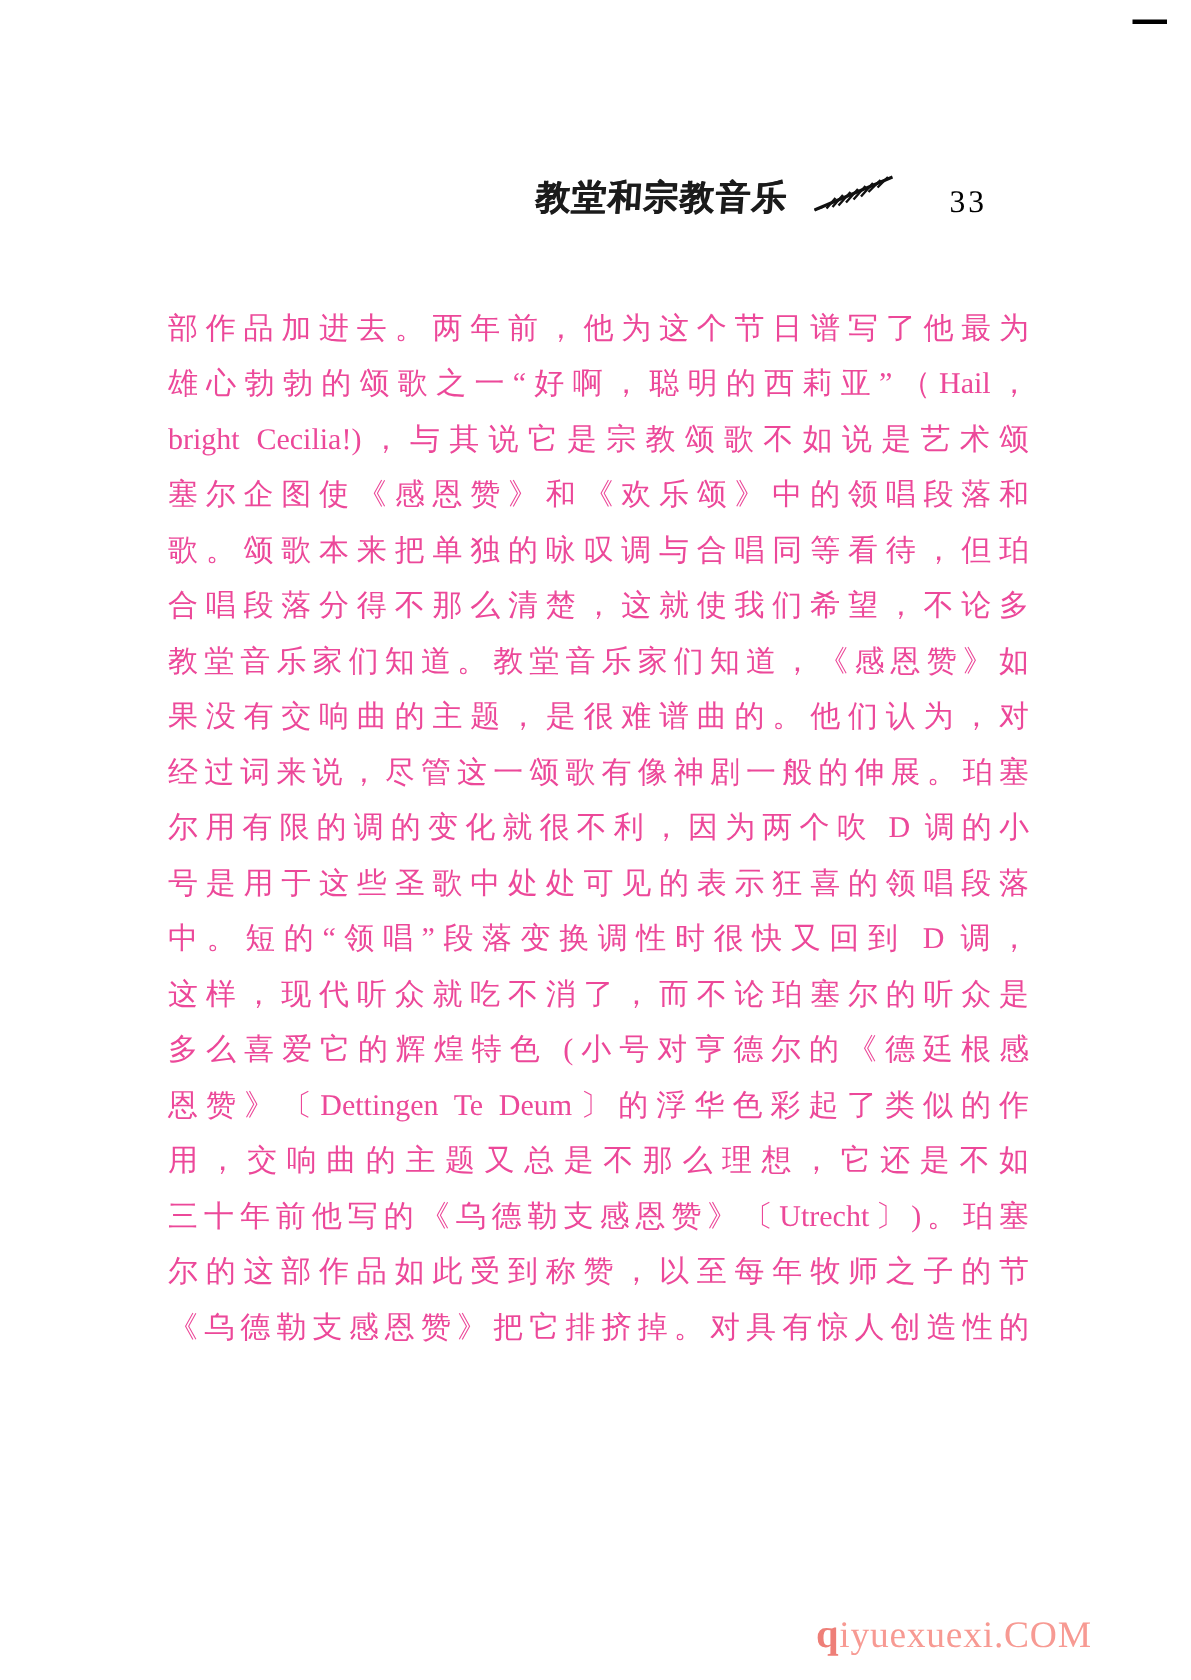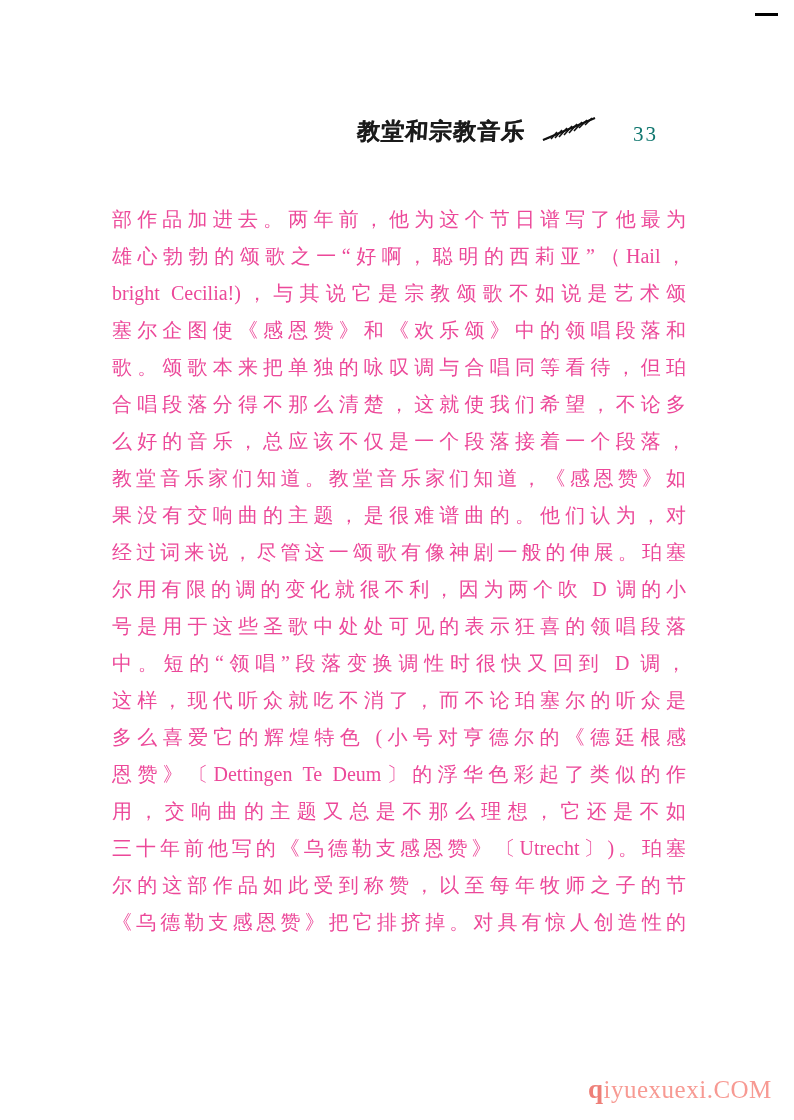--- a/index.html
+++ b/index.html
@@ -44,41 +44,41 @@
     top: -2px;
     width: 58px;
     height: 32px;
   }
   .page-number {
     position: absolute;
     left: 276px;
     top: 8px;
     font-size: 21px;
     letter-spacing: 2px;
-    color: #0f766e;
+    color: #000000;
     text-align: right;
   }
   .body-text {
     position: absolute;
     left: 112px;
     top: 201px;
     width: 574px;
   }
   .line {
     font-size: 20px;
     line-height: 37px;
     height: 37px;
     text-align: justify;
     text-align-last: justify;
     white-space: normal;
     color: #ec4899;
   }
   .watermark {
     position: absolute;
-    left: 588px;
+    left: 544px;
     top: 1074px;
     font-size: 25px;
     letter-spacing: 0.5px;
     color: #f79a93;
     white-space: nowrap;
   }
   .watermark .wm-q {
     font-weight: 700;
     font-size: 27px;
     color: #ee7f78;
@@ -101,21 +101,20 @@
     <div class="page-number">33</div>
   </div>
 
   <div class="body-text">
     <div class="line">部作品加进去。两年前，他为这个节日谱写了他最为</div>
     <div class="line">雄心勃勃的颂歌之一“好啊，聪明的西莉亚”（Hail，</div>
     <div class="line">bright Cecilia!)，与其说它是宗教颂歌不如说是艺术颂</div>
     <div class="line">塞尔企图使《感恩赞》和《欢乐颂》中的领唱段落和</div>
     <div class="line">歌。颂歌本来把单独的咏叹调与合唱同等看待，但珀</div>
     <div class="line">合唱段落分得不那么清楚，这就使我们希望，不论多</div>
-    <div class="line">么好的音乐，总应该不仅是一个段落接着一个段落，</div>
     <div class="line">教堂音乐家们知道。教堂音乐家们知道，《感恩赞》如</div>
     <div class="line">果没有交响曲的主题，是很难谱曲的。他们认为，对</div>
     <div class="line">经过词来说，尽管这一颂歌有像神剧一般的伸展。珀塞</div>
     <div class="line">尔用有限的调的变化就很不利，因为两个吹 D 调的小</div>
     <div class="line">号是用于这些圣歌中处处可见的表示狂喜的领唱段落</div>
     <div class="line">中。短的“领唱”段落变换调性时很快又回到 D 调，</div>
     <div class="line">这样，现代听众就吃不消了，而不论珀塞尔的听众是</div>
     <div class="line">多么喜爱它的辉煌特色 (小号对亨德尔的《德廷根感</div>
     <div class="line">恩赞》〔Dettingen Te Deum〕的浮华色彩起了类似的作</div>
     <div class="line">用，交响曲的主题又总是不那么理想，它还是不如</div>

